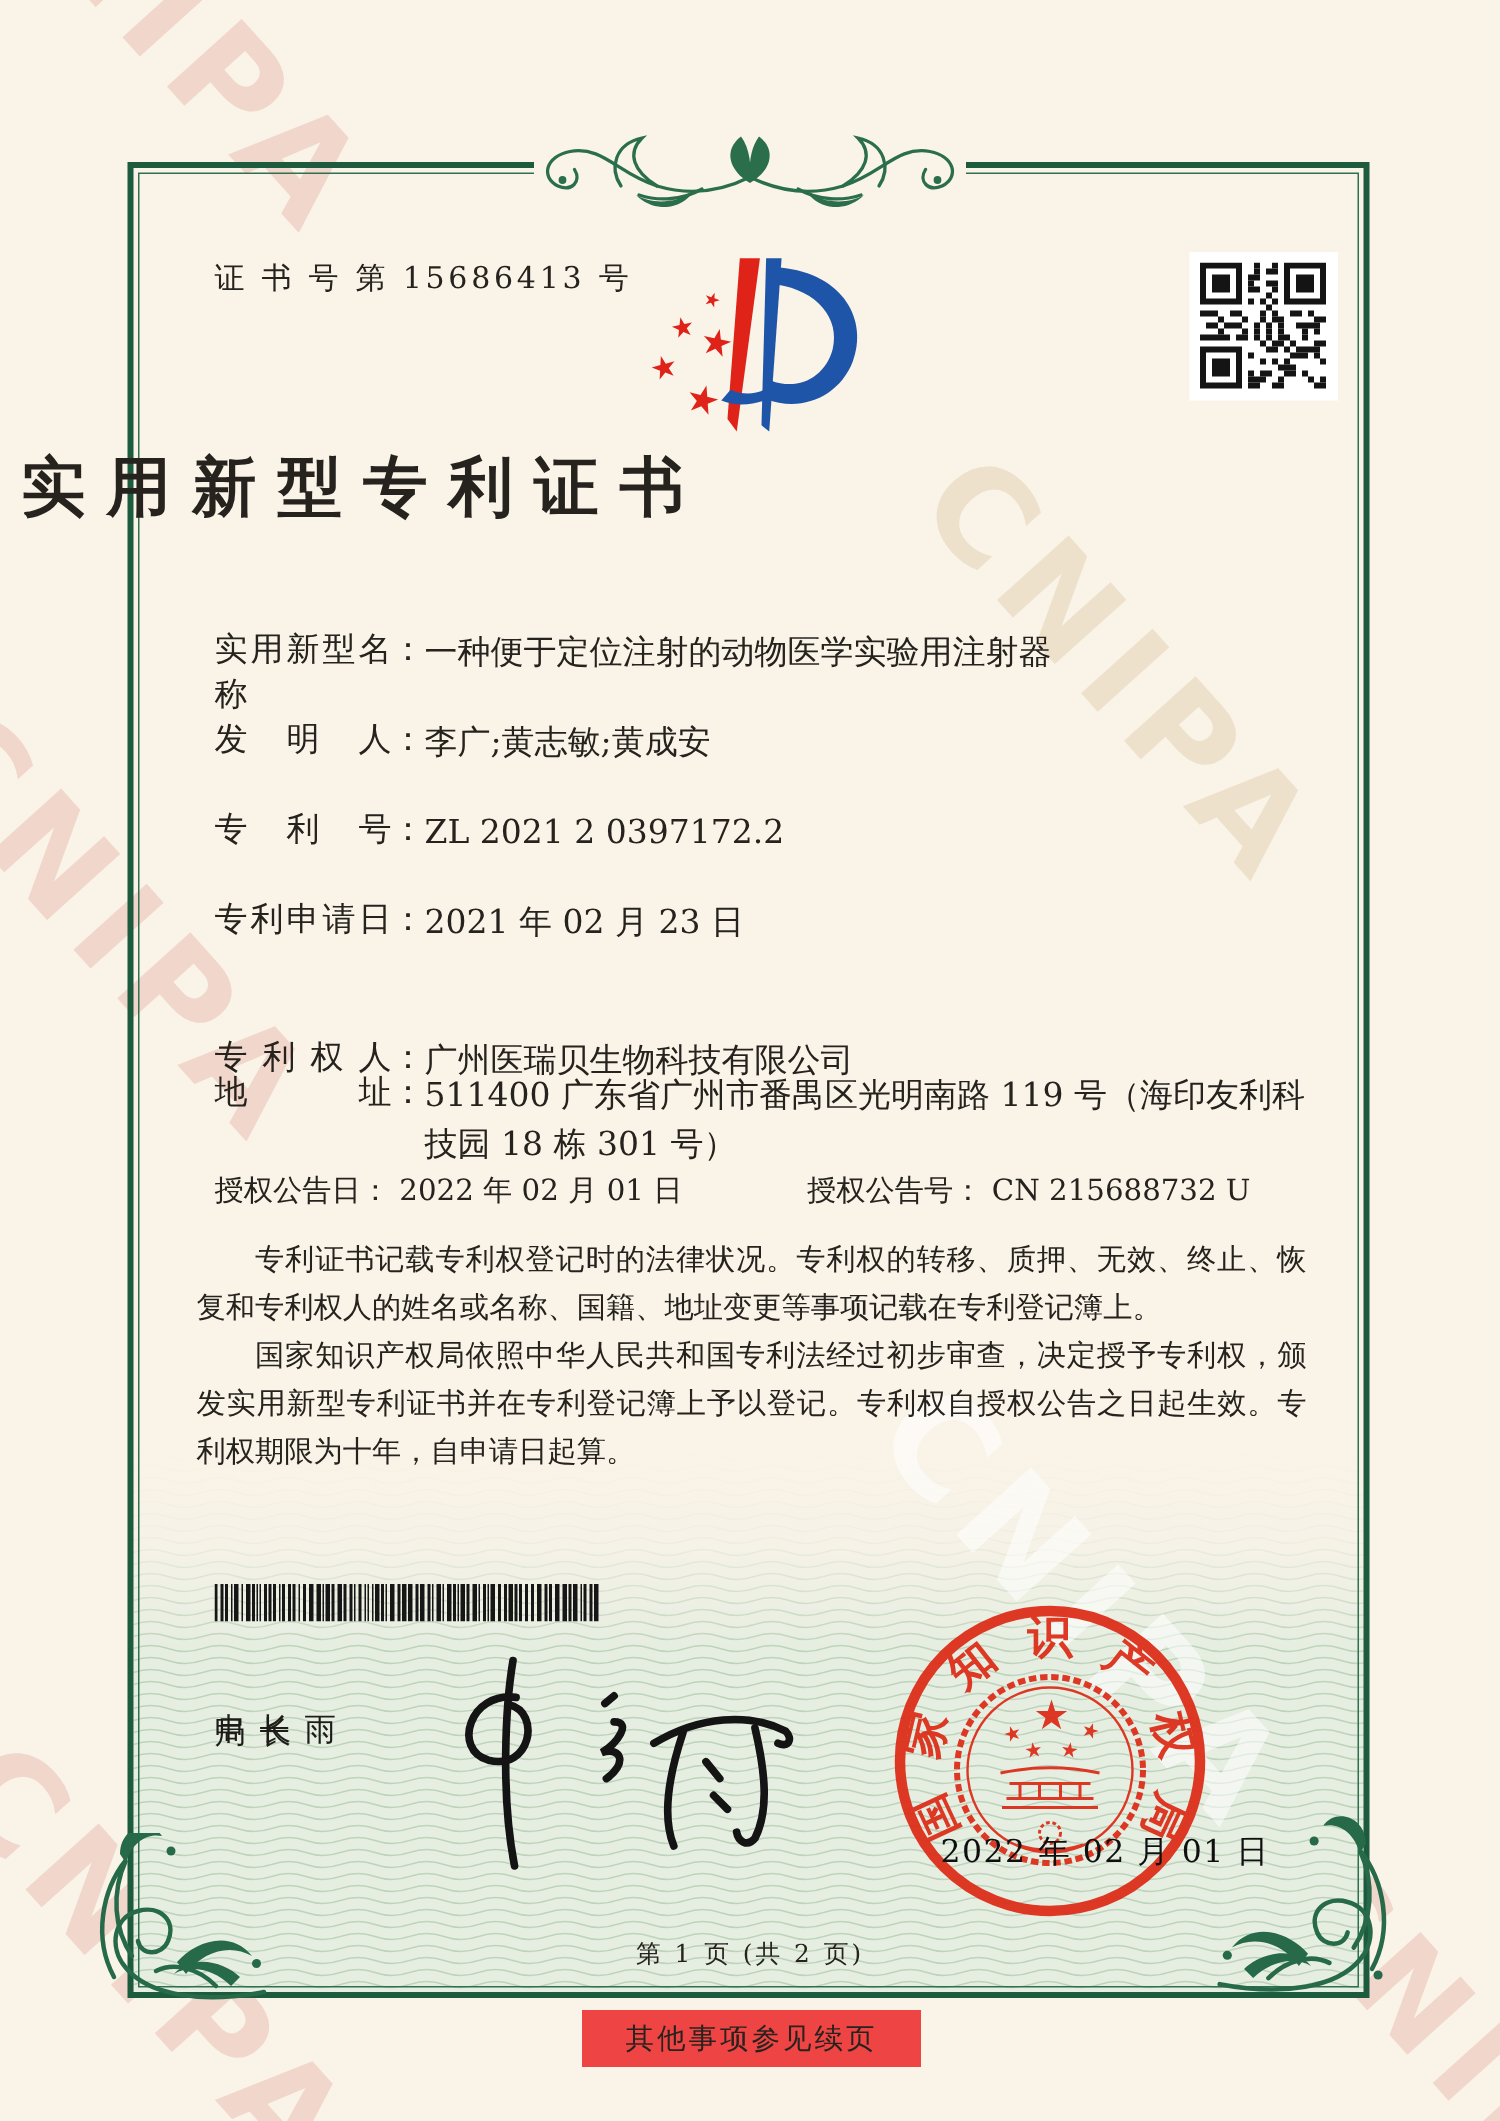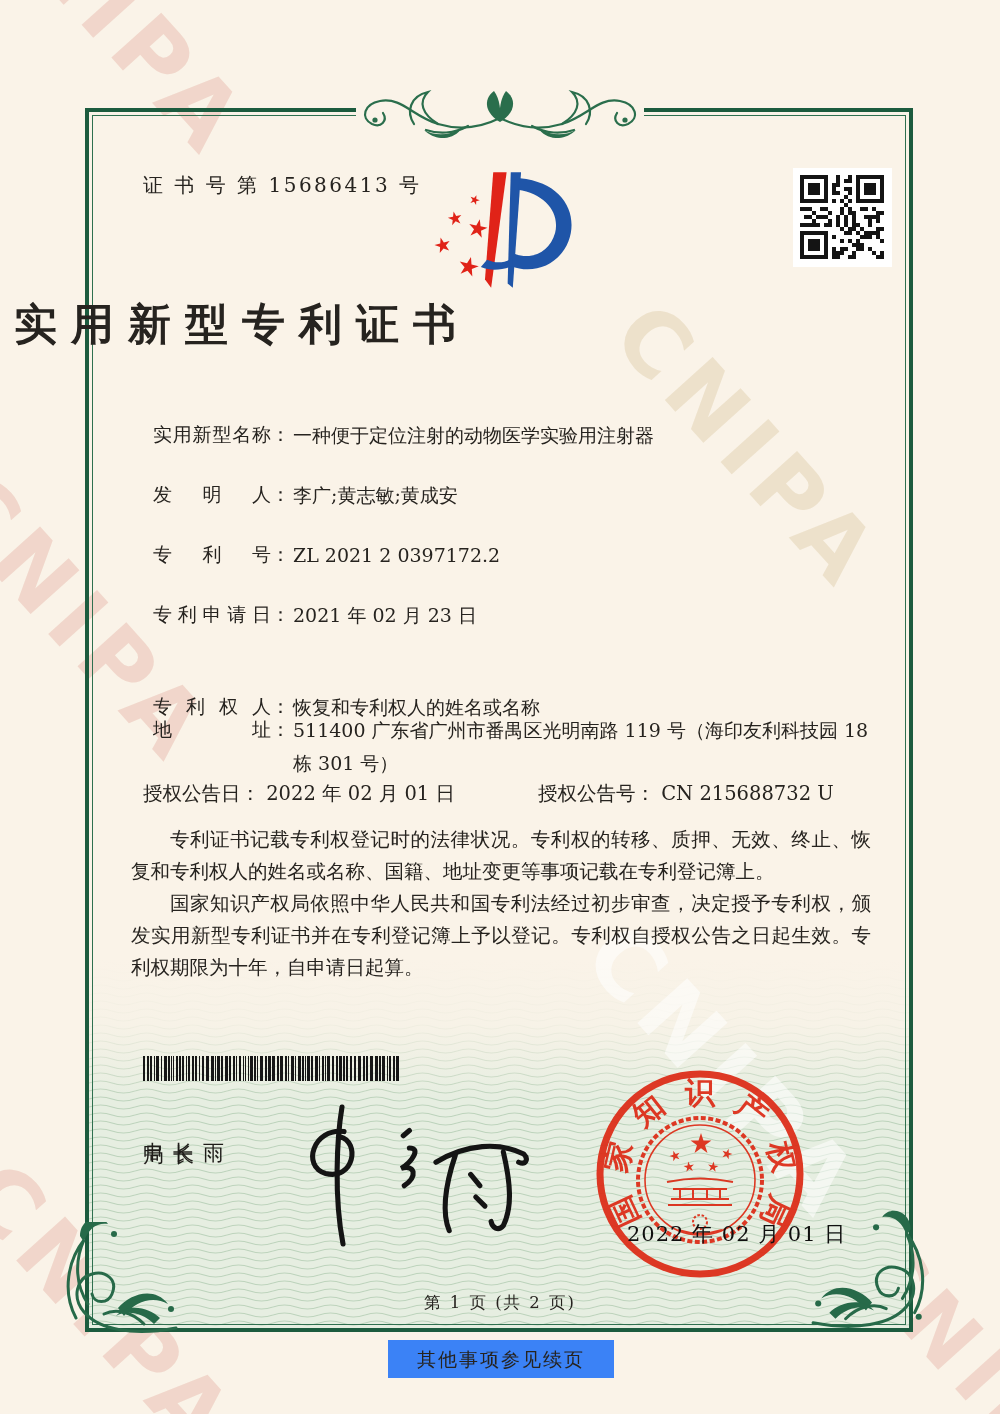--- a/index.html
+++ b/index.html
@@ -19,39 +19,39 @@
   .frame-inner{position:absolute;inset:3px;border:1.5px solid #2e704f;}
   .deco{position:absolute;z-index:5;pointer-events:none;}
   
   .cert-no{position:absolute;left:143px;top:172px;font-size:20px;letter-spacing:2.5px;z-index:6;}
   .logo{position:absolute;left:420px;top:166px;z-index:6;}
   .qr-box{position:absolute;left:793px;top:168px;width:99px;height:99px;background:#ffffff;z-index:6;}
   .qr-box svg{position:absolute;left:7px;top:7px;}
   .title{position:absolute;left:0;right:0;top:296px;text-align:left;font-size:43px;
     font-weight:700;letter-spacing:14px;text-indent:14px;z-index:6;}
   
-  .frow{position:absolute;left:143px;width:740px;font-size:19px;line-height:30px;z-index:6;display:flex;justify-content:flex-end;}
+  .frow{position:absolute;left:143px;width:740px;font-size:22px;line-height:30px;z-index:6;display:flex;}
   .flabel{display:inline-block;width:118px;text-align:justify;text-align-last:justify;flex:none;}
   .fcolon{display:inline-block;width:22px;flex:none;}
   .fvalue{display:inline-block;width:590px;line-height:33px;}
   .grant-row{position:absolute;left:143px;top:780px;width:740px;font-size:19.5px;z-index:6;}
   .grant-b{position:absolute;left:372px;top:0;white-space:nowrap;margin-left:23px;}
   
   .paras{position:absolute;left:131px;top:824px;width:740px;font-size:19.5px;line-height:32px;
     text-align:justify;z-index:6;}
   .paras p{margin:0;text-indent:2em;}
   
   .barcode{position:absolute;left:143px;top:1056px;z-index:6;}
   .signer{position:absolute;left:143px;font-size:21px;letter-spacing:9px;z-index:6;
     font-family:"DejaVu Sans","Liberation Sans",sans-serif;color:#1e1c19;}
   .sig{position:absolute;left:295px;top:1103px;z-index:6;}
   .seal{position:absolute;left:594px;top:1068px;z-index:6;opacity:.93;}
   .seal-date{position:absolute;left:627px;top:1220px;font-size:21px;letter-spacing:1px;color:#0f0f0f;z-index:7;white-space:nowrap;}
   .page-info{position:absolute;left:0;right:0;top:1292px;text-align:center;font-size:16.5px;letter-spacing:2px;z-index:6;}
-  .note-box{position:absolute;left:388px;top:1340px;width:226px;height:38px;background:#3b82f6;
+  .note-box{position:absolute;left:388px;top:1340px;width:226px;height:38px;background:#ef4444;
     z-index:6;text-align:center;line-height:38px;font-size:19px;letter-spacing:2px;}
 </style>
 </head>
 <body>
 
 <div class="page">
 
   <svg width="0" height="0" style="position:absolute">
     <defs>
       <path id="star5" d="M0,-1 L0.2245,-0.309 L0.951,-0.309 L0.3633,0.118 L0.5878,0.809 L0,0.382 L-0.5878,0.809 L-0.3633,0.118 L-0.951,-0.309 L-0.2245,-0.309 Z"></path>
@@ -297,21 +297,21 @@
     <span class="fvalue">ZL 2021 2 0397172.2</span>
   </div>
   <div class="frow" style="top:599px">
     <span class="flabel">专利申请日</span>
       <span class="fcolon">：</span>
     <span class="fvalue">2021 年 02 月 23 日</span>
   </div>
   <div class="frow" style="top:691px">
     <span class="flabel">专利权人</span>
       <span class="fcolon">：</span>
-    <span class="fvalue">恢复和专利权人的姓名或名称</span>
+    <span class="fvalue">广州医瑞贝生物科技有限公司</span>
   </div>
   <div class="frow" style="top:714px">
     <span class="flabel">地址</span>
       <span class="fcolon">：</span>
     <span class="fvalue">511400 广东省广州市番禺区光明南路 119 号（海印友利科技园 18 栋 301 号）</span>
   </div>
   <div class="grant-row">
     <span>授权公告日</span><span>：</span>
     <span>2022 年 02 月 01 日</span>
     <span class="grant-b">

